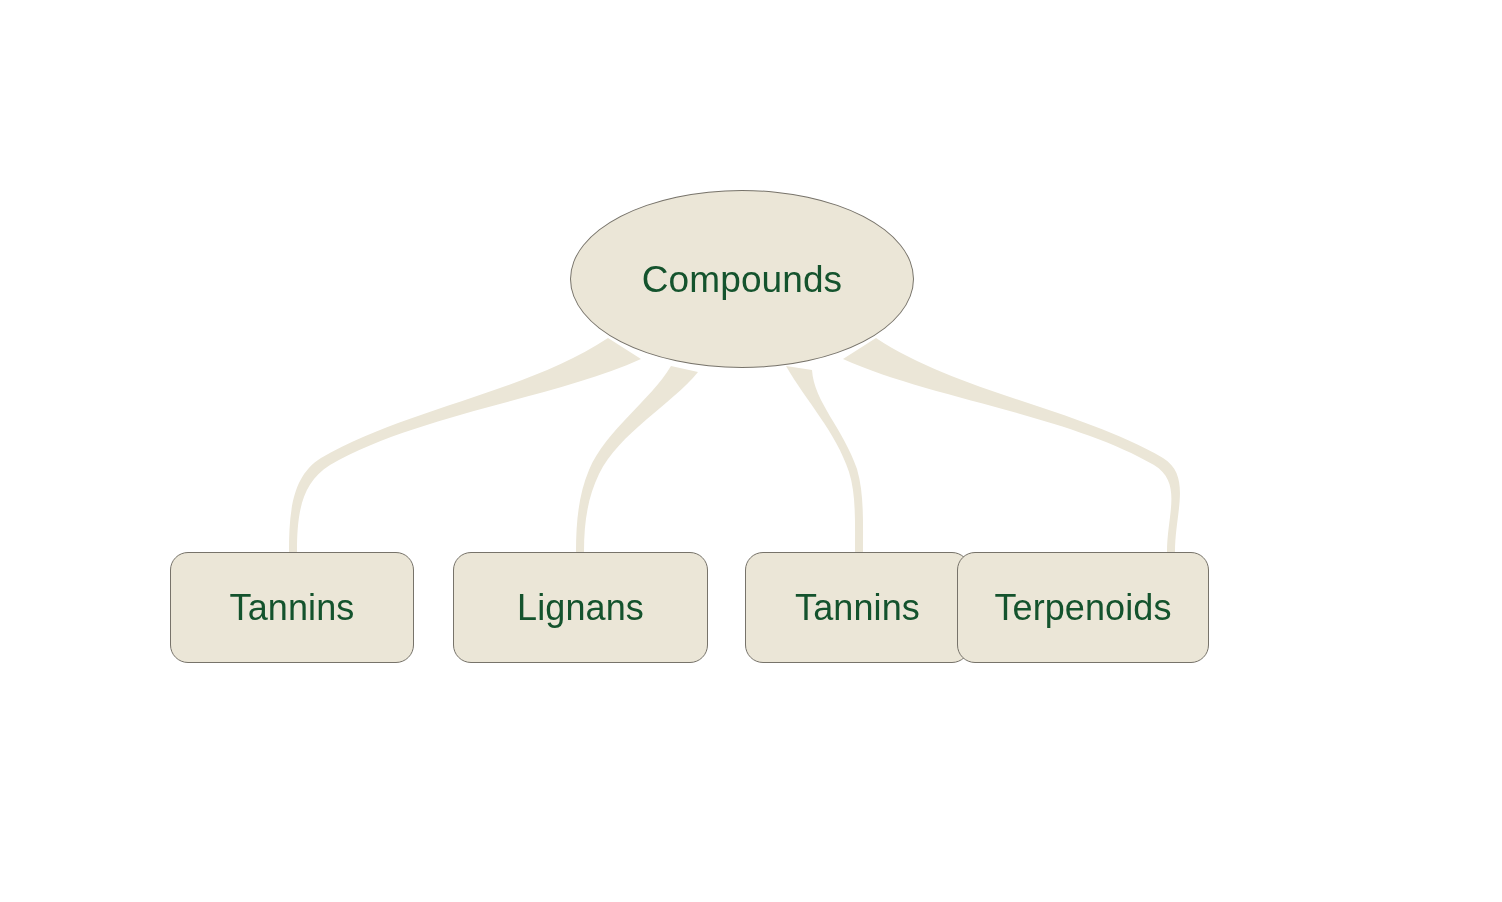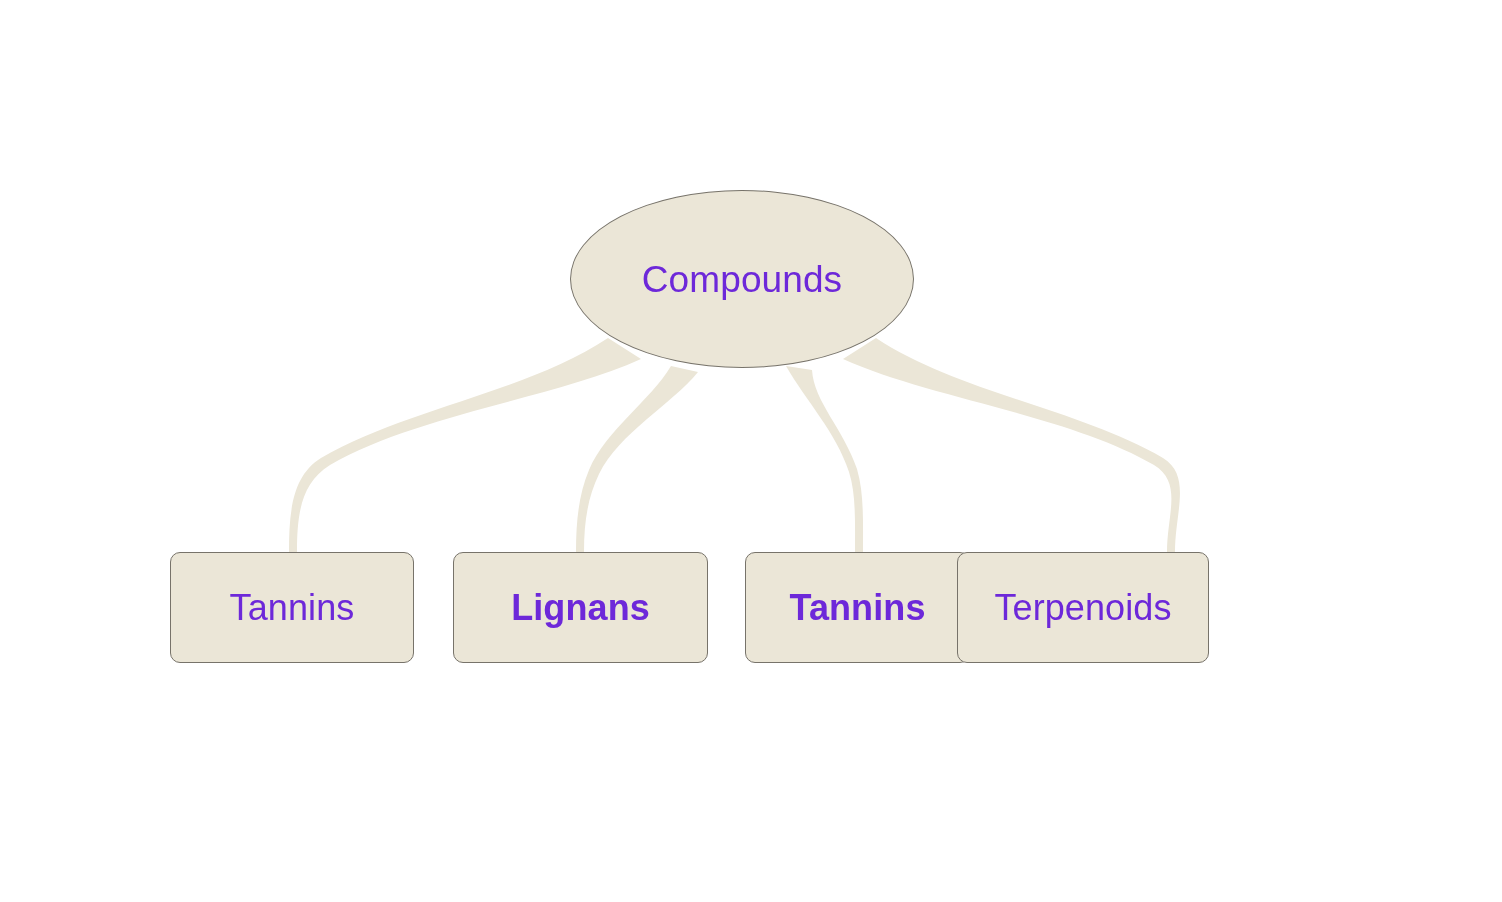--- a/index.html
+++ b/index.html
@@ -26,45 +26,45 @@
     height: 902px;
   }
   .node {
     position: absolute;
     box-sizing: border-box;
     display: flex;
     align-items: center;
     justify-content: center;
     background: #EBE6D7;
     border: 1.4px solid #77736A;
-    color: #6d28d9;
+    color: #14532d;
     z-index: 2;
   }
   .node-root {
     border-radius: 50%;
   }
   .node-leaf {
-    border-radius: 10px;
+    border-radius: 18px;
     justify-content: center;
   }
   .node-label {
     line-height: 1;
     white-space: nowrap;
     letter-spacing: 0.1px;
   }
   .node-root .node-label {
     font-size: 37px;
     font-weight: 400;
   }
   .node-leaf .node-label {
     font-size: 36px;
     font-weight: 400;
   }
   .node-leaf.is-bold .node-label {
-    font-weight: 700;
+    font-weight: 400;
   }
 </style>
 </head>
 <body>
 
 <div id="diagram-canvas">
 
   <svg id="edge-layer" viewBox="0 0 1502 902" width="1502" height="902" xmlns="http://www.w3.org/2000/svg" aria-hidden="true">
     <g id="edge-group">
         <path d="M 608,338 C 527,392 405,409 321,458 C 292,476 289,512 289,552 L 297,552 C 297,514 301,483 330,465 C 416,415 555,398 641,359 Z" fill="#EBE6D7" stroke="none"></path>

